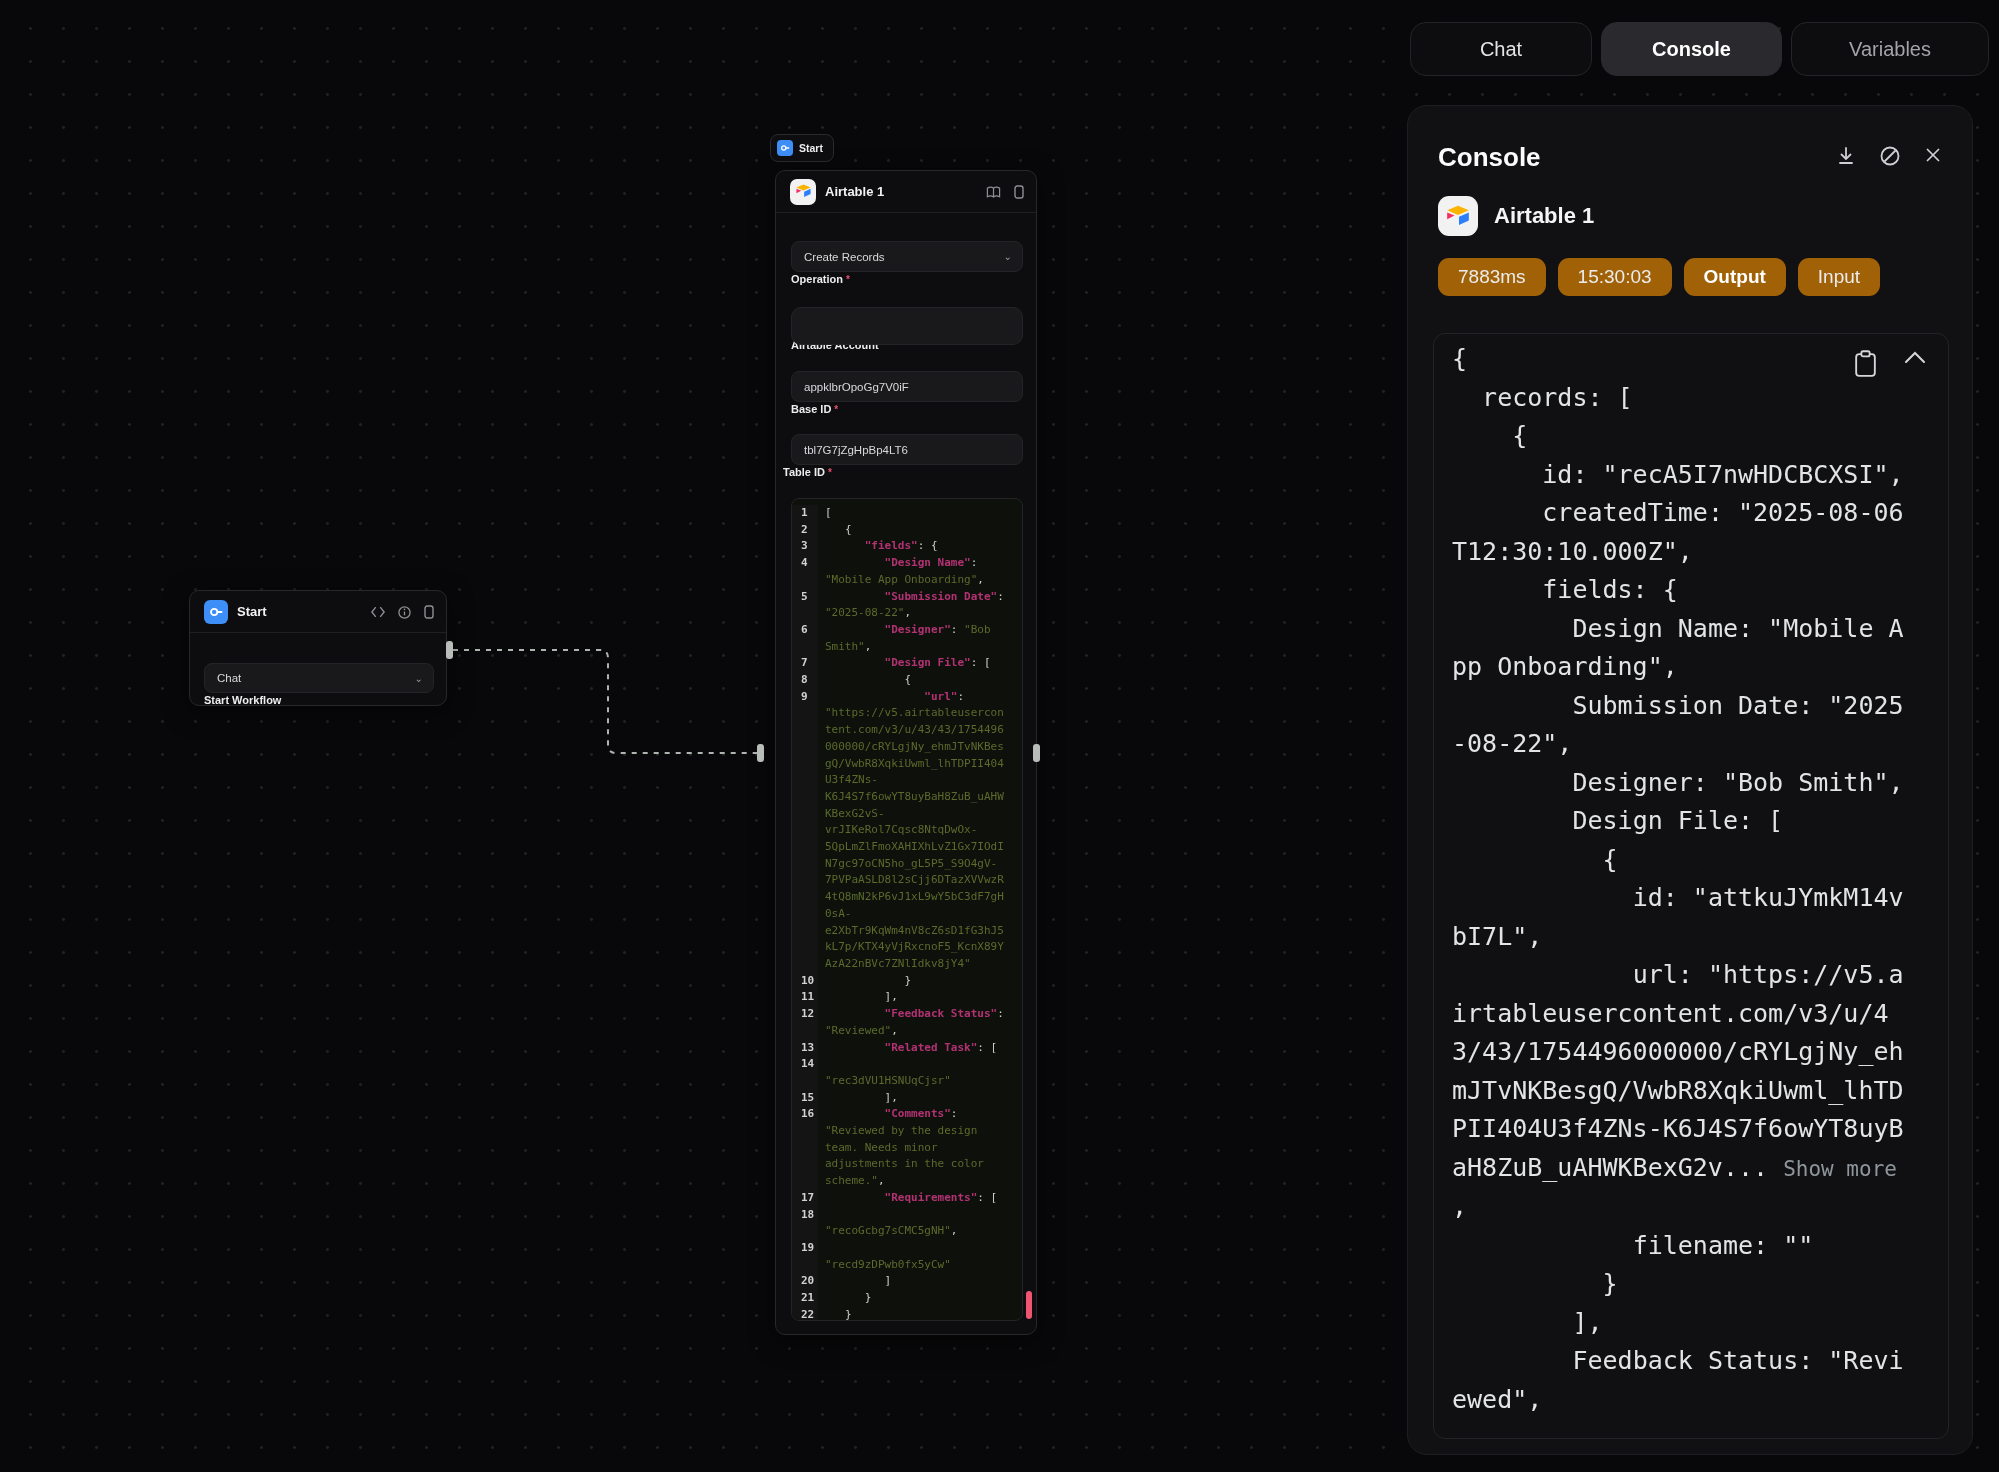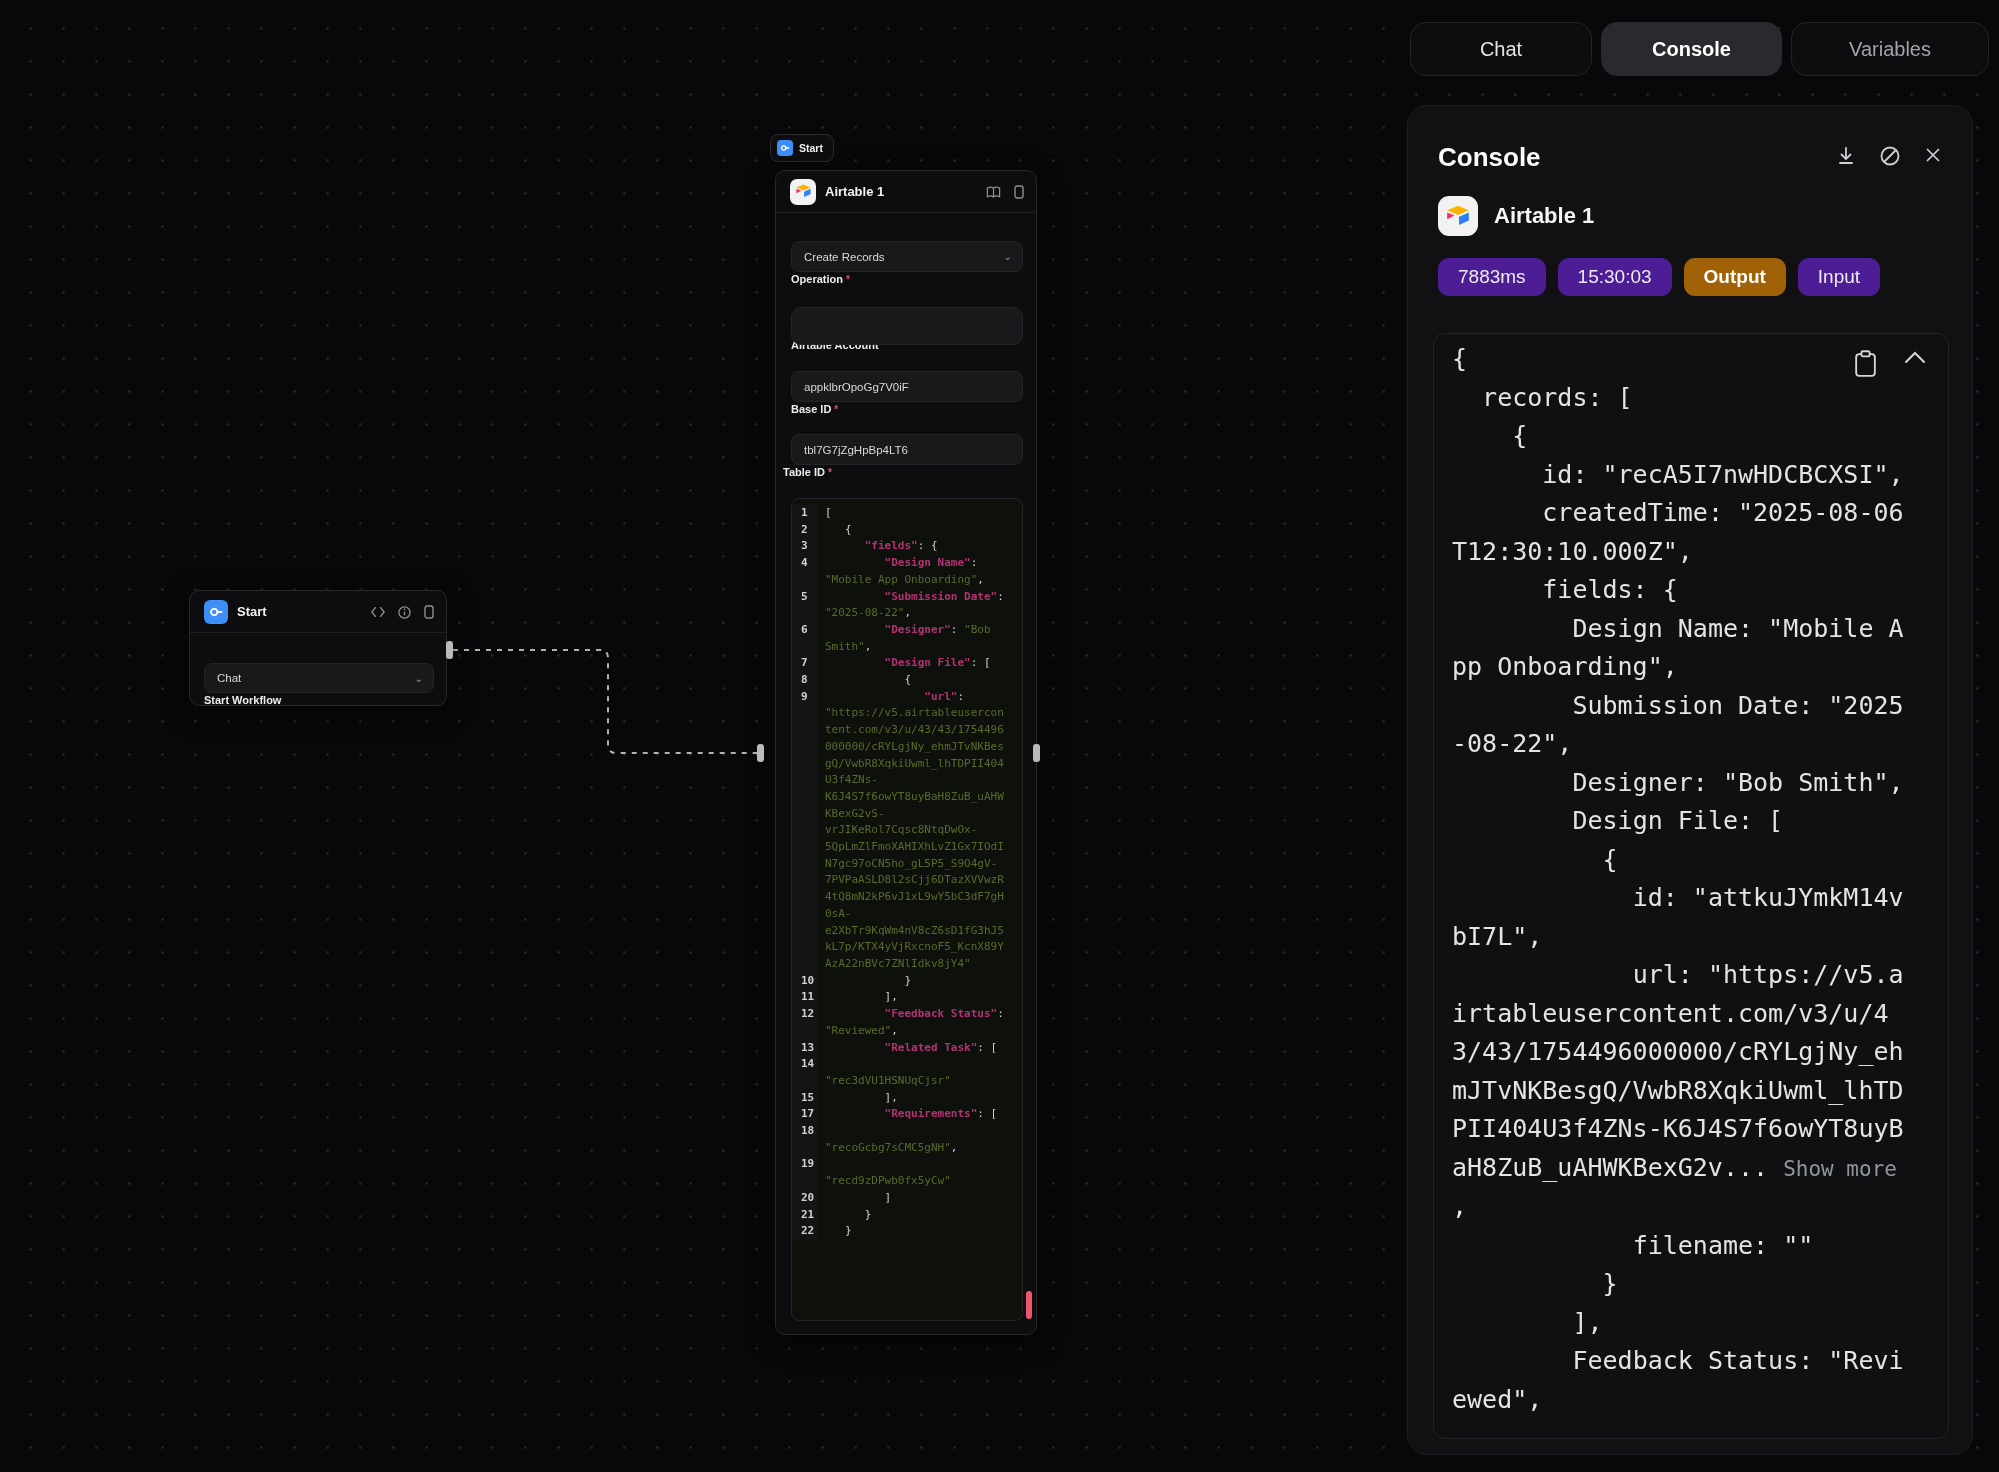--- a/index.html
+++ b/index.html
@@ -47,21 +47,21 @@
   .tab-pill.dim{ color:#a3a3a9;}
   .tab-pill.active{ background:#2a2a2e; border-color:#2a2a2e; color:#ffffff; font-weight:bold;}
   .panel{ position:absolute; left:1407px; top:105px; width:566px; height:1350px; background:#111113;
     border:1px solid #1e1e22; border-radius:20px; overflow:hidden;}
   .panel-title{ position:absolute; left:30px; top:36px; font-size:26px; font-weight:bold; color:#fbfbfc;}
   .panel-icons{ position:absolute; right:28px; top:38px; display:flex; gap:20px; color:#cfcfd3;}
   .noderow{ position:absolute; left:30px; top:90px; display:flex; align-items:center; gap:16px;}
   .noderow .app{ width:40px; height:40px; border-radius:11px; background:#f2f2f2; display:flex; align-items:center; justify-content:center;}
   .noderow .nm{ font-size:22px; font-weight:600; color:#f4f4f6;}
   .badges{ position:absolute; left:30px; top:152px; display:flex; gap:12px;}
-  .badge{ height:38px; border-radius:11px; background:#4c1d95; color:#ececee; font-size:19px;
+  .badge{ height:38px; border-radius:11px; background:#a16207; color:#ececee; font-size:19px;
     display:flex; align-items:center; padding:0 20px;}
   .badge.active{ background:#a16207; color:#fff; font-weight:bold;}
   .outbox{ position:absolute; left:25px; top:227px; width:516px; height:1106px; background:#101013;
     border:1px solid #242428; border-radius:12px; overflow:hidden;}
   .outbox .tools{ position:absolute; right:22px; top:16px; display:flex; gap:26px; color:#d6d6d9; z-index:2;}
   pre.console{ position:absolute; left:18px; top:6px; width:455px; font-family:"DejaVu Sans Mono", monospace;
     font-size:25px; line-height:38.5px; color:#e2e5e4; white-space:pre-wrap; word-break:break-all;}
   .showmore{ color:#8f979c; font-size:21px; cursor:pointer;}
 </style>
 </head>
@@ -222,20 +222,24 @@
             <span class="ed-ln">13</span>
             <span class="ed-code"><span class="tok-p">         </span><span class="tok-k">"Related Task"</span><span class="tok-p">: [</span></span>
           </div>
           <div class="ed-row">
             <span class="ed-ln">14</span>
             <span class="ed-code"><span class="tok-p">            </span><span class="tok-s">"rec3dVU1HSNUqCjsr"</span></span>
           </div>
           <div class="ed-row">
             <span class="ed-ln">15</span>
             <span class="ed-code"><span class="tok-p">         ],</span></span>
+          </div>
+          <div class="ed-row">
+            <span class="ed-ln">16</span>
+            <span class="ed-code"><span class="tok-p">         </span><span class="tok-k">"Comments"</span><span class="tok-p">: </span><span class="tok-s">"Reviewed by the design team. Needs minor adjustments in the color scheme."</span><span class="tok-p">,</span></span>
           </div>
           <div class="ed-row">
             <span class="ed-ln">17</span>
             <span class="ed-code"><span class="tok-p">         </span><span class="tok-k">"Requirements"</span><span class="tok-p">: [</span></span>
           </div>
           <div class="ed-row">
             <span class="ed-ln">18</span>
             <span class="ed-code"><span class="tok-p">            </span><span class="tok-s">"recoGcbg7sCMC5gNH"</span><span class="tok-p">,</span></span>
           </div>
           <div class="ed-row">

